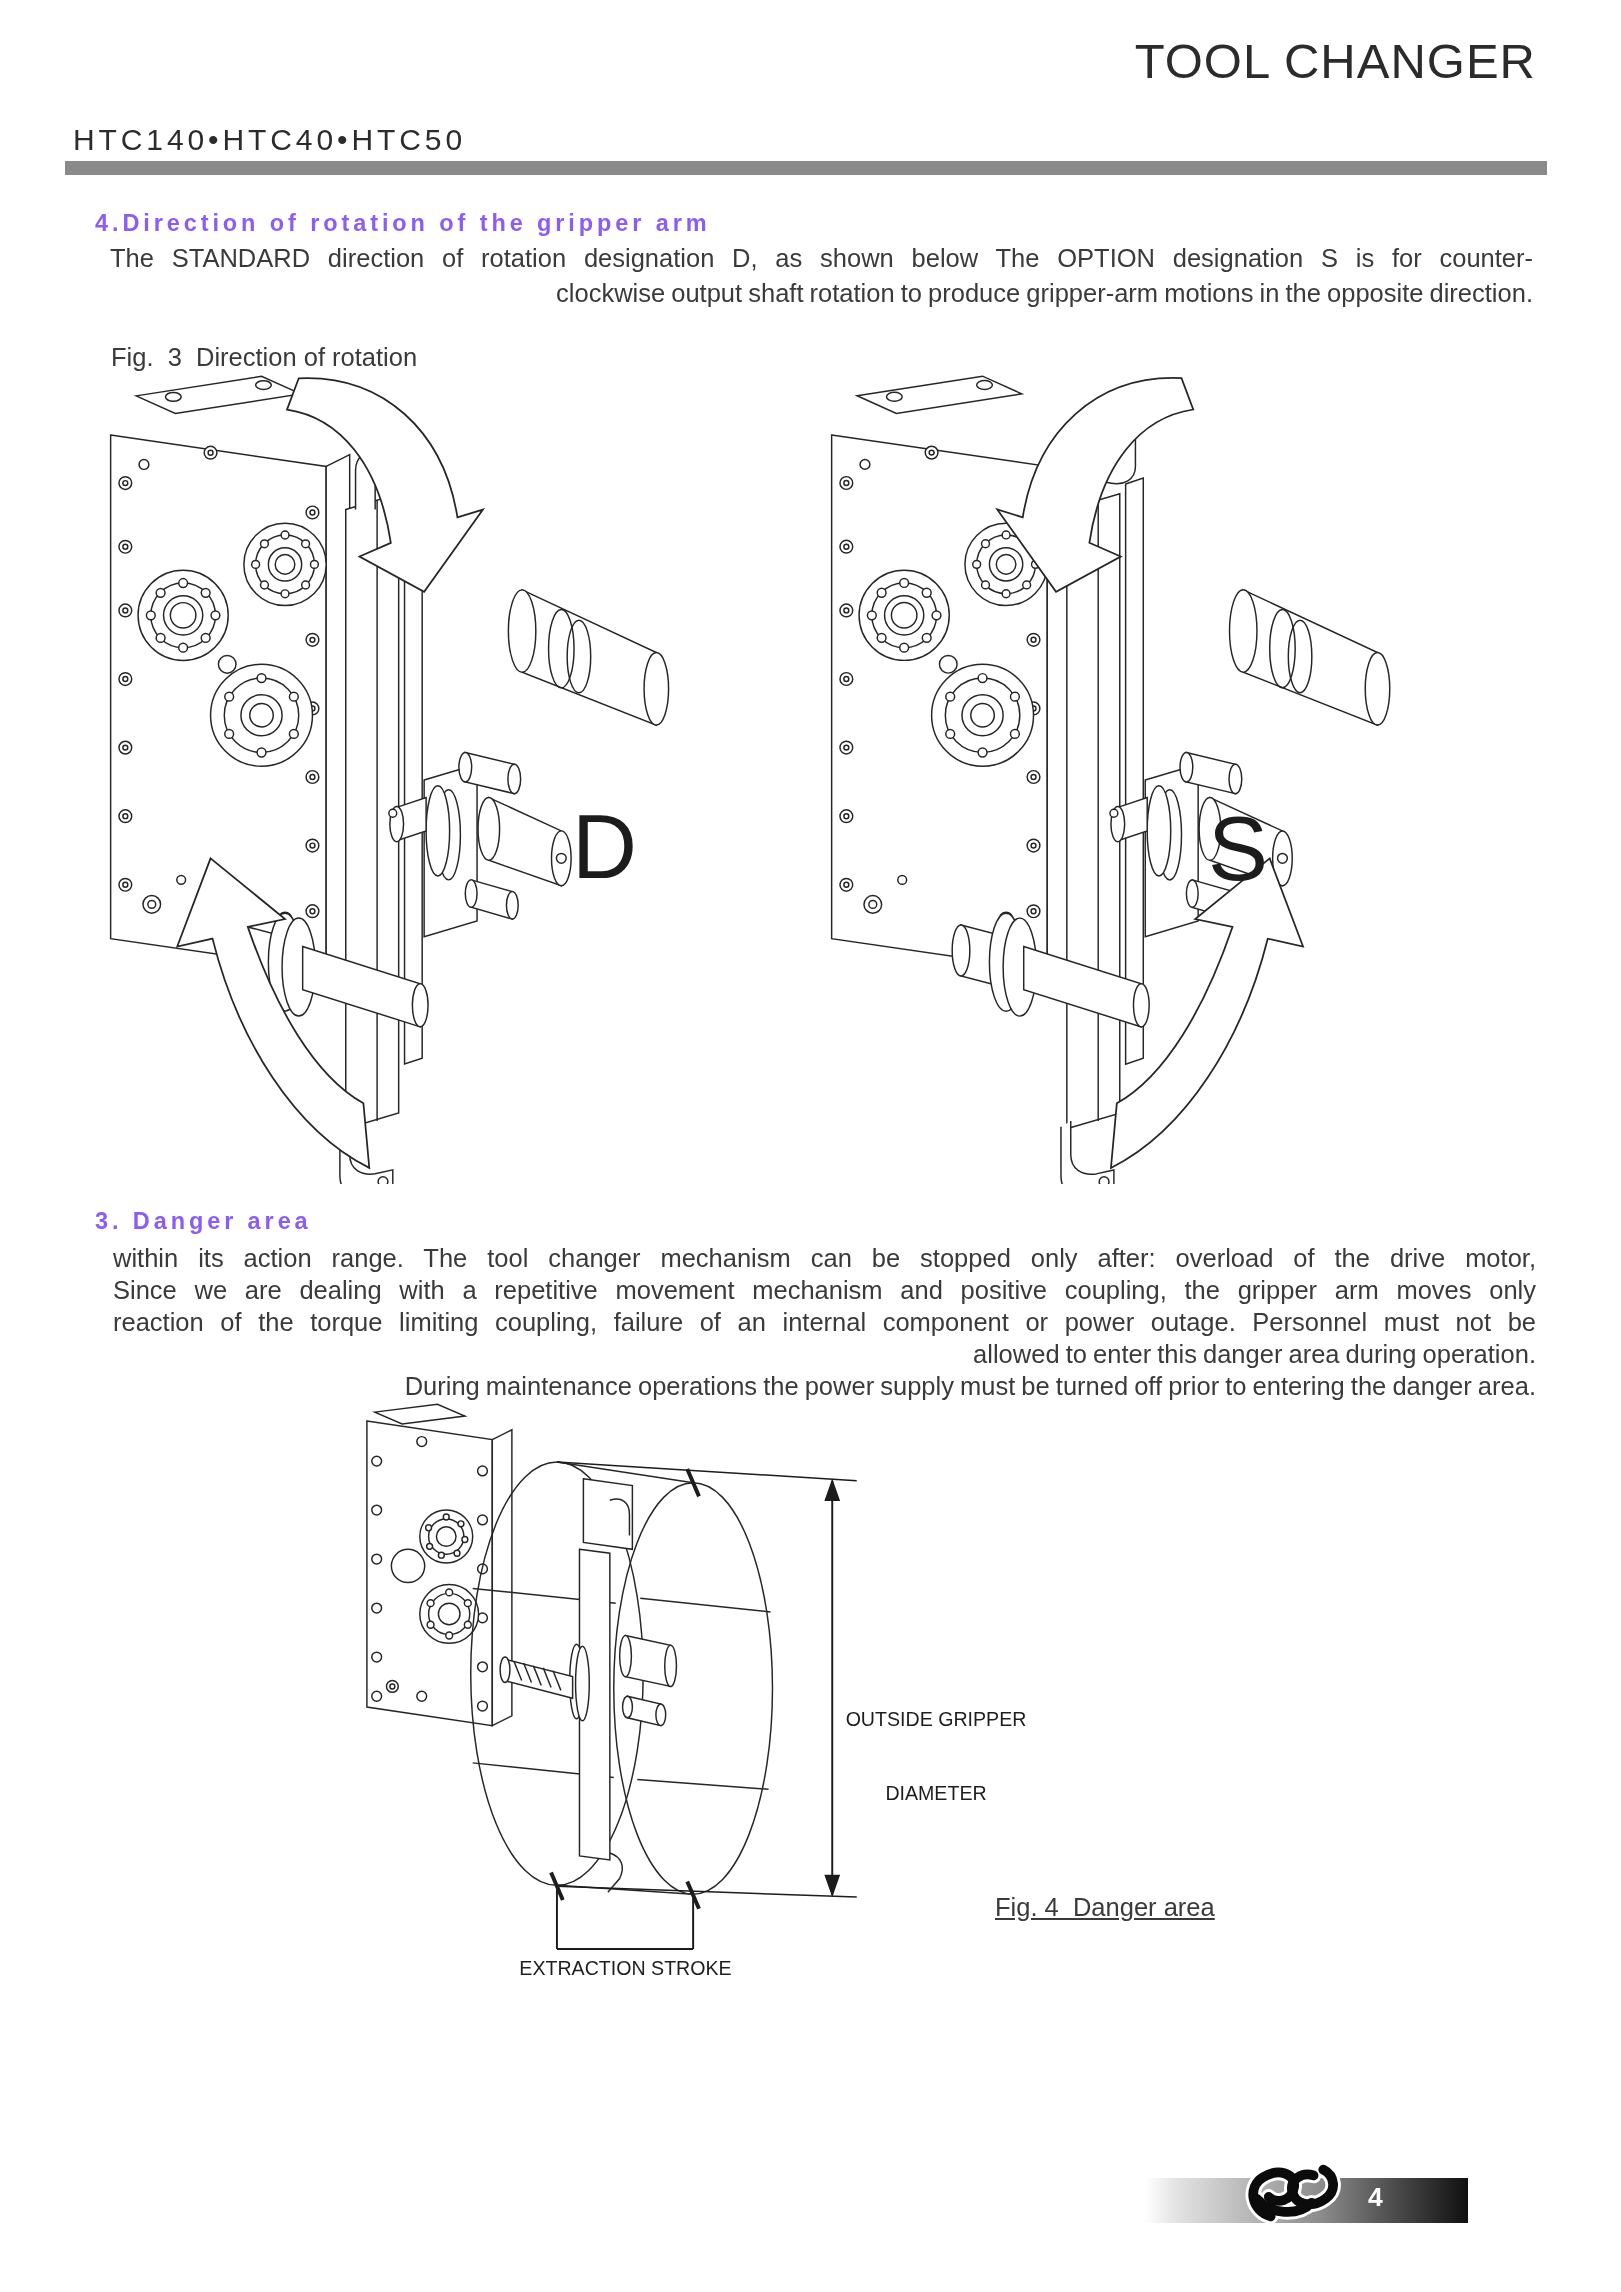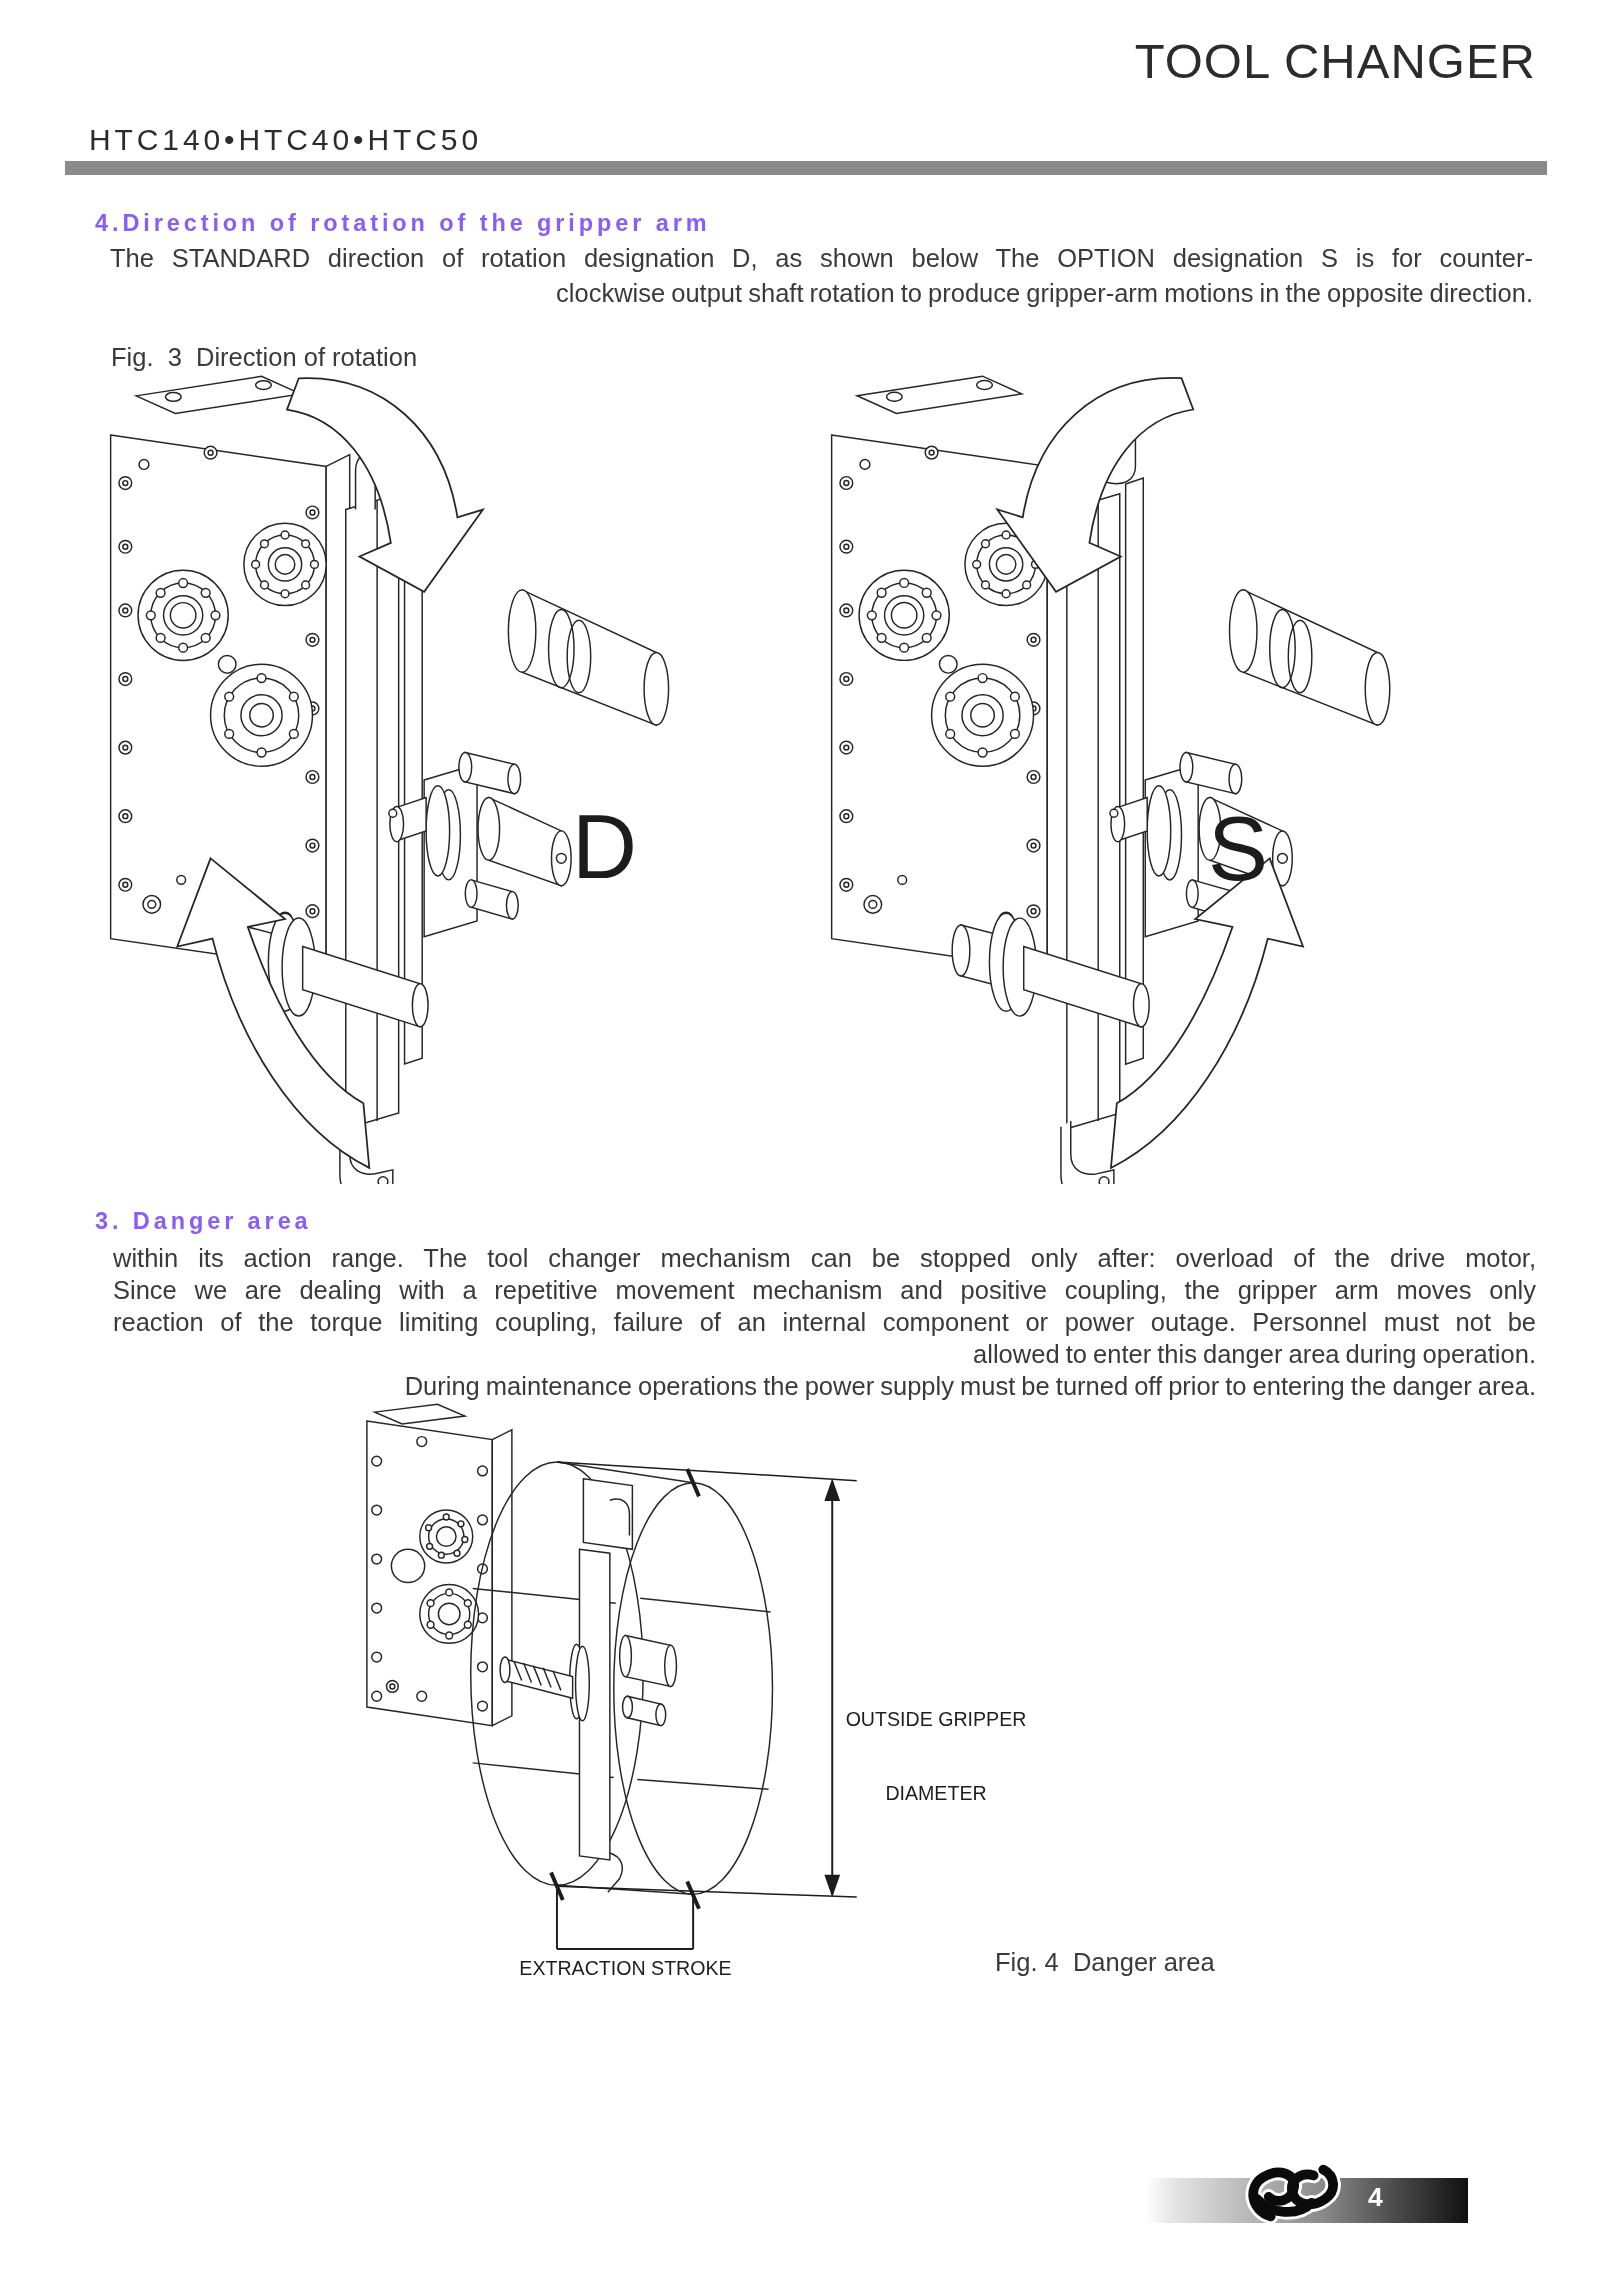--- a/index.html
+++ b/index.html
@@ -9,21 +9,20 @@
     margin:0 auto;
   }
   .abs{position:absolute;}
   .doc-title{
     top:33px;right:85px;font-size:49px;letter-spacing:1px;color:#2b2b2b;
     white-space:pre;
   }
   .models{
     top:123px;left:73px;font-size:30px;letter-spacing:3.9px;color:#2c2c2c;
     white-space:pre;
-    margin-left:16px;
   }
   .rule-bar{left:65px;top:161px;width:1482px;height:13.7px;background:#8a8a8a;}
   .sec-heading{
     font-size:23.5px;font-weight:bold;letter-spacing:3.9px;color:#8b5cf6;white-space:pre;
   }
   .body-par{width:1423px;font-size:25.5px;line-height:35px;color:#3a3a3a;word-spacing:-1px;}
   .body-par .jline{text-align:justify;text-align-last:justify;}
   .body-par .nline{text-align:right;white-space:pre;}
   .p5{line-height:32px;}
   .fig-caption{font-size:25.5px;color:#3a3a3a;white-space:pre;}
@@ -314,21 +313,21 @@
         <line x1="298" y1="558" x2="437" y2="558" stroke-width="2"></line>
       </g>
     </g>
   </svg>
 
   <div class="abs dim-label" style="left:828px;top:1658px;width:216px;">
     <div>OUTSIDE GRIPPER</div>
     <div>DIAMETER</div>
   </div>
   <div class="abs dim-label" style="left:493px;top:1956px;width:265px;">EXTRACTION STROKE</div>
-  <div class="abs fig-caption" style="left:995px;top:1948px;">Fig. 4  Danger area</div>
+  <div class="abs fig-caption" style="left:995px;top:1893px;text-decoration:underline;">Fig. 4  Danger area</div>
 
   <div class="abs footer-bar"></div>
   <svg class="abs" style="left:1237px;top:2154px;" width="118" height="78" viewBox="0 0 120 80">
     <g fill="none" stroke="#ffffff" stroke-width="16" stroke-linecap="round">
       <path d="M34,64 C14,58 10,34 26,24 C42,14 60,20 58,34 C56,48 40,52 32,44"></path>
       <path d="M20,46 C34,62 62,64 76,50 M88,16 C100,22 102,38 90,46 C76,56 58,52 56,38 C54,26 66,18 78,22"></path>
     </g>
     <g fill="none" stroke="#0b0b0b" stroke-width="10" stroke-linecap="round">
       <path d="M34,64 C14,58 10,34 26,24 C42,14 60,20 58,34 C56,48 40,52 32,44"></path>
       <path d="M20,46 C34,62 62,64 76,50 M88,16 C100,22 102,38 90,46 C76,56 58,52 56,38 C54,26 66,18 78,22"></path>

